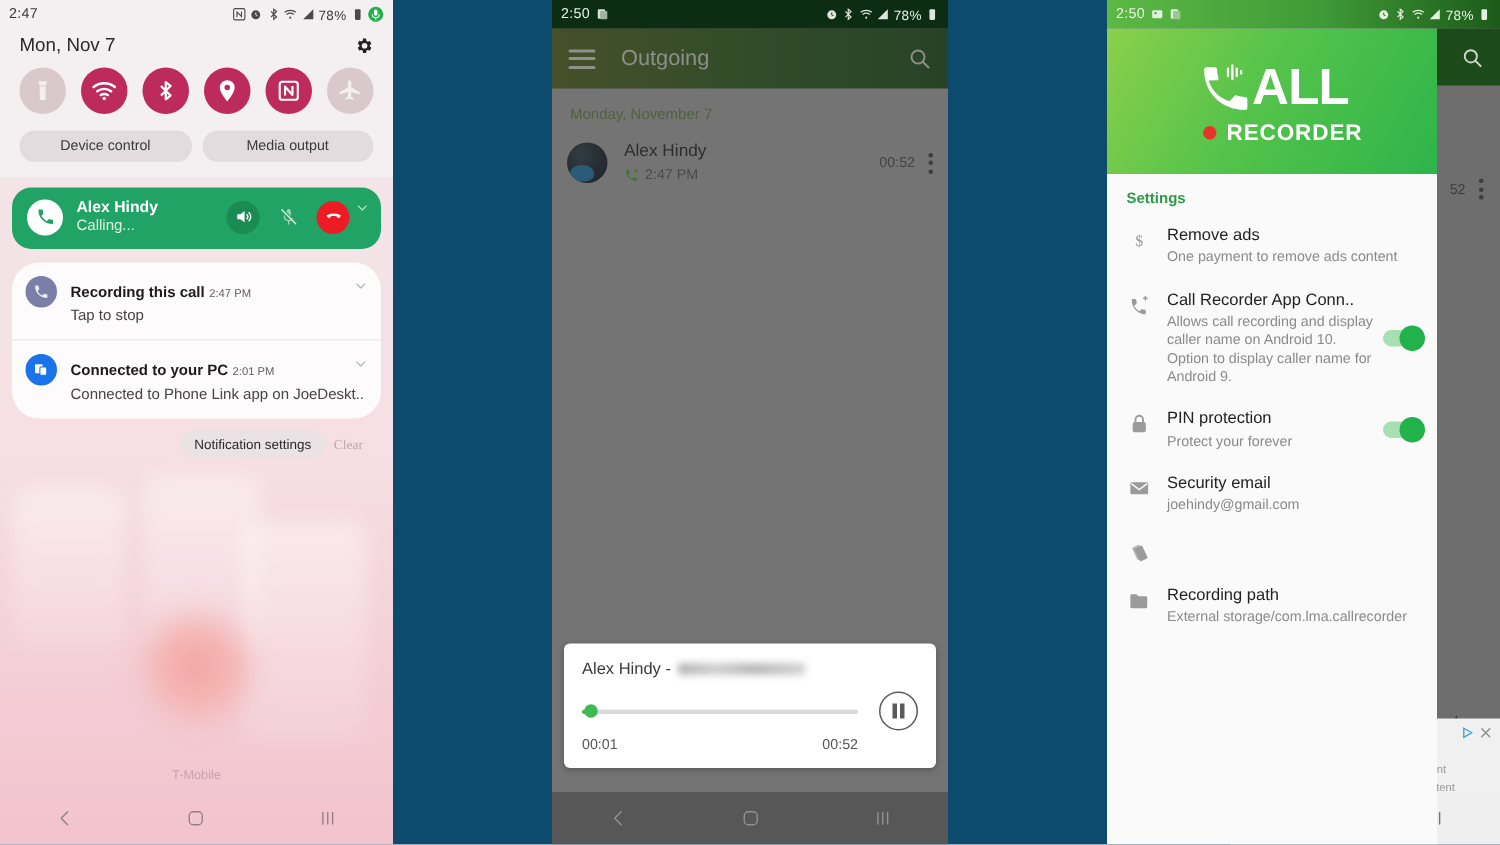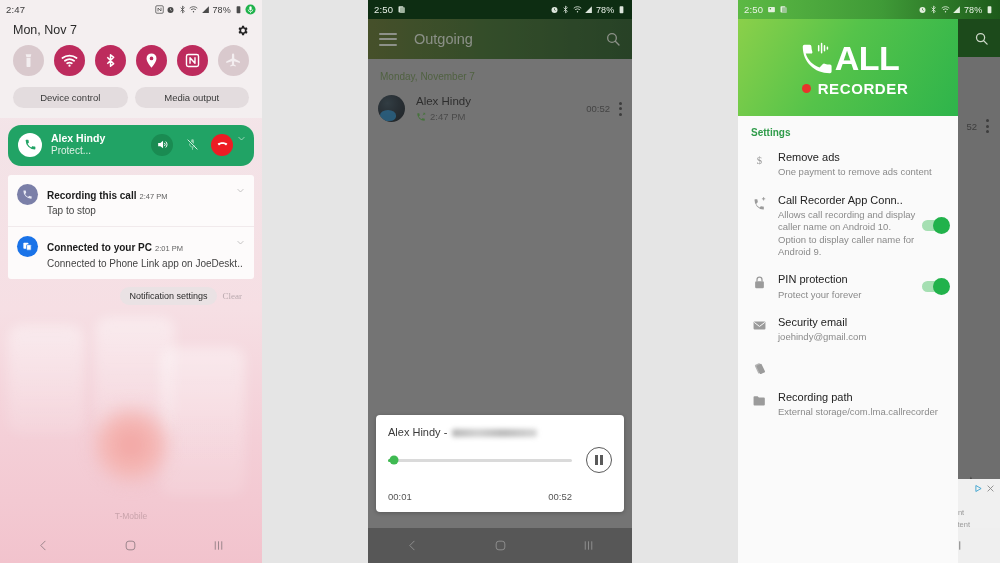--- a/index.html
+++ b/index.html
@@ -1,18 +1,18 @@
 <!DOCTYPE html>
 <html><head>
 <meta charset="utf-8">
 <style>
   * { box-sizing: border-box; margin:0; padding:0; }
   html,body { width:1000px; height:563px; background:#ffffff;
     font-family:"Liberation Sans", sans-serif; overflow:hidden; }
-  .stage { position:relative; width:820px; height:563px; background:#e5e5e5; }
+  .stage { position:relative; width:820px; height:563px; background:#0c4a6e; }
 
   
   .panel { position:absolute; top:0; height:563px; overflow:hidden; }
   #panel-1 { left:0;   width:262px; }
   #panel-2 { left:368px; width:264px; }
   #panel-3 { left:738px; width:262px; }
 
   
   .statusbar { position:relative; height:19px; display:flex; align-items:center;
     padding:0 6px; font-size:9.5px; letter-spacing:.2px; z-index:40; }
@@ -54,21 +54,21 @@
   .ncall-btns { margin-left:auto; display:flex; align-items:center; gap:8px;
     padding-right:11px; }
   .cbtn { width:22px; height:22px; border-radius:50%; display:flex;
     align-items:center; justify-content:center; }
   .cbtn.dark { background:#1a8b52; }
   .cbtn.flat { background:transparent; }
   .cbtn.red  { background:#ed1c24; }
   .cbtn svg { width:13px; height:13px; }
   .nchev { position:absolute; right:8px; top:9px; width:9px; height:9px; opacity:.85; }
 
-  .ncards { margin-top:9px; background:#fdfbfb; border-radius:3px; overflow:hidden; }
+  .ncards { margin-top:9px; background:#fdfbfb; border-radius:18px; overflow:hidden; }
   .ncard { display:flex; align-items:flex-start; padding:9px 10px 9px 9px; position:relative; }
   .ncard + .ncard { border-top:1px solid #f1eaec; }
   .nc-ico { width:21px; height:21px; border-radius:50%; flex:0 0 auto;
     display:flex; align-items:center; justify-content:center; }
   .nc-ico.purple { background:#7b7fa8; }
   .nc-ico.blue   { background:#1a73e8; }
   .nc-ico svg { width:11px; height:11px; }
   .nc-body { margin-left:9px; line-height:1.3; }
   .nc-title { font-size:10px; color:#1b1b1b; font-weight:700; }
   .nc-time  { font-size:7.5px; color:#616161; font-weight:400; margin-left:3px; }
@@ -140,21 +140,21 @@
   .pl-row { display:flex; align-items:center; margin-top:9px; }
   .pl-track { flex:1; position:relative; height:3px; background:#dadada; border-radius:2px; }
   .pl-fill  { position:absolute; left:0; top:0; height:3px; width:3%;
     background:#3fba52; border-radius:2px; }
   .pl-knob  { position:absolute; left:2%; top:50%; transform:translate(-50%,-50%);
     width:9px; height:9px; border-radius:50%; background:#3fba52; }
   .pl-btn { width:26px; height:26px; border-radius:50%; border:1.4px solid #5a5a5a;
     margin-left:14px; display:flex; align-items:center; justify-content:center; flex:0 0 auto; }
   .pl-btn i { width:2.6px; height:10px; background:#5a5a5a; display:block; }
   .pl-btn i + i { margin-left:2.6px; }
-  .pl-times { display:flex; margin-top:18px; padding-right:40px;justify-content:center; }
+  .pl-times { display:flex; margin-top:4px; padding-right:40px;justify-content:center; }
   .pl-times span { font-size:9.5px; color:#555; }
   .pl-times span:last-child { margin-left:auto; }
 
   
   #panel-3 { background:#6e6e6e; }
   .p3-status { background:linear-gradient(90deg,#5cb944 0%,#3f9a37 55%,#1d5a1a 100%);
     color:#eaf3e6; }
   .p3-behind { position:absolute; inset:19px 0 0 0; background:#6e6e6e; }
   .p3-bh-toolbar { height:38px; background:#1c4a1b; display:flex; align-items:center;
     justify-content:flex-end; padding-right:11px; }
@@ -299,21 +299,21 @@
 
     <div class="p1-notifs">
       <div class="ncall">
         <div class="ncall-av">
           <svg viewBox="0 0 24 24">
               <path fill="#21a365" d="M6.6 10.8a15 15 0 006.6 6.6l2.2-2.2a1 1 0 011-.2c1.1.4 2.3.6 3.6.6a1 1 0 011 1V20a1 1 0 01-1 1A17 17 0 013 4a1 1 0 011-1h3.4a1 1 0 011 1c0 1.3.2 2.5.6 3.6a1 1 0 01-.2 1z"></path>
             </svg>
         </div>
         <div class="ncall-txt">
           <div class="ncall-name">Alex Hindy</div>
-          <div class="ncall-sub">Protect...</div>
+          <div class="ncall-sub">Calling...</div>
         </div>
         <div class="ncall-btns">
           <div class="cbtn dark">
             <svg viewBox="0 0 24 24">
                 <path fill="#fff" d="M4 9v6h4l5 4V5L8 9z"></path>
                 <path d="M16 9.5a3.5 3.5 0 010 5" stroke="#fff" stroke-width="1.8" fill="none" stroke-linecap="round"></path>
                 <path d="M18.5 7a7 7 0 010 10" stroke="#fff" stroke-width="1.8" fill="none" stroke-linecap="round"></path>
               </svg>
           </div>
           <div class="cbtn flat">

